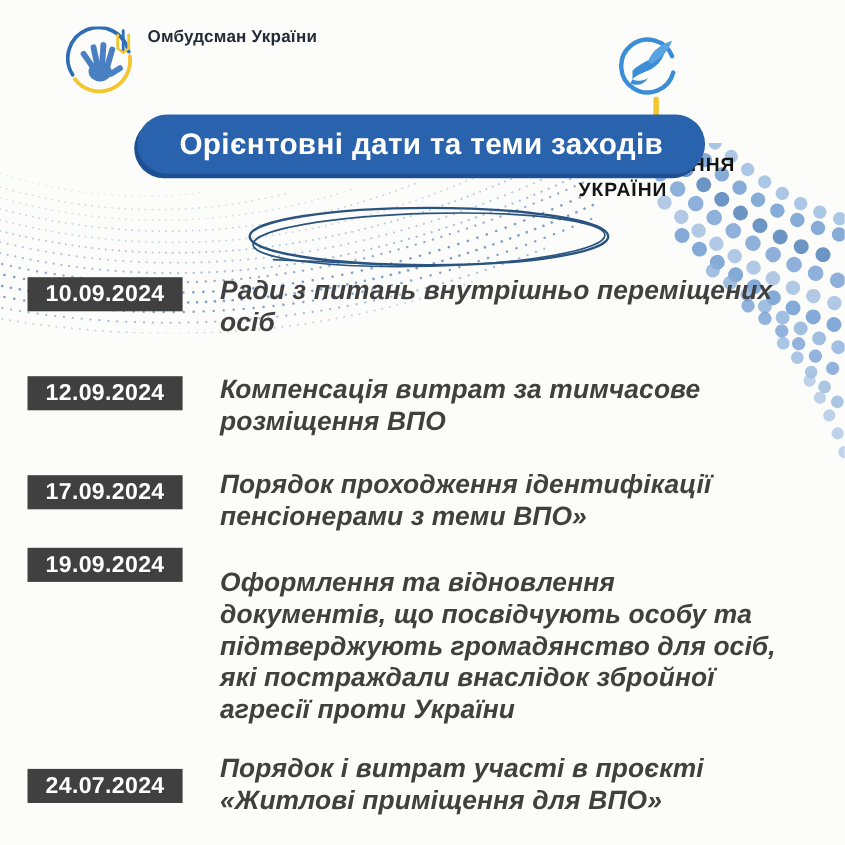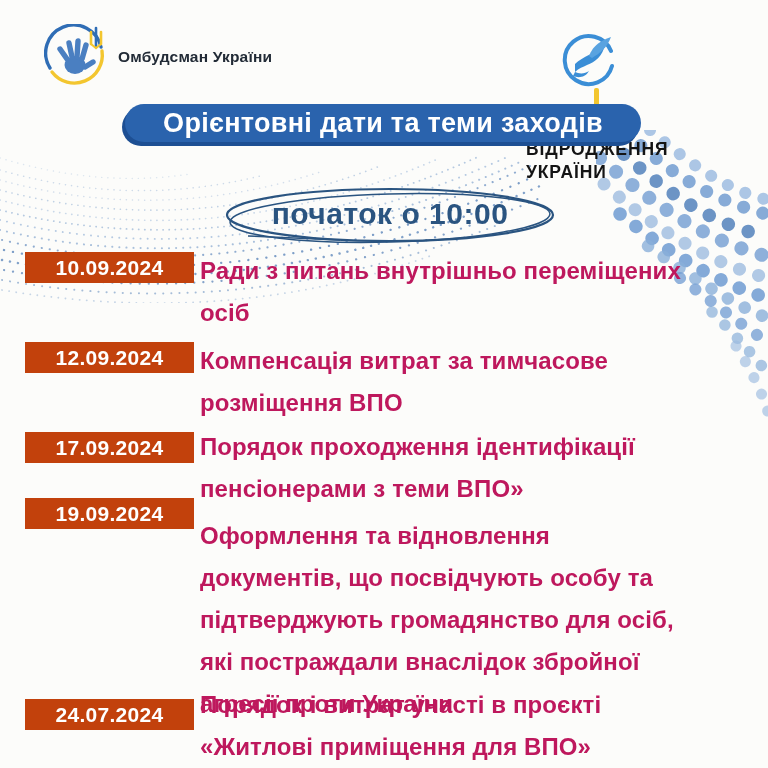--- a/index.html
+++ b/index.html
@@ -1,45 +1,45 @@
 <!DOCTYPE html>
 <html><head>
 <meta charset="utf-8">
 <style>
   html,body{margin:0;padding:0;}
   body{width:768px;height:768px;overflow:hidden;font-family:"Liberation Sans",sans-serif;}
   .poster{position:relative;width:768px;height:768px;background:#fcfcfa;overflow:hidden;}
 
   
-  .logo-left{position:absolute;left:44px;top:24px;display:flex;align-items:center;}
+  .logo-left{position:absolute;left:60px;top:24px;display:flex;align-items:flex-start;}
   .logo-left-icon{width:64px;height:64px;flex:0 0 auto;}
   .logo-left-text{margin-left:10px;font-size:15.5px;font-weight:bold;color:#222b36;line-height:19px;letter-spacing:0.2px;}
 
   .logo-right{position:absolute;left:512px;top:30px;display:flex;align-items:center;flex-direction:column;}
   .logo-right-icon{width:58px;height:58px;flex:0 0 auto;}
   .logo-right-bar{width:5px;height:50px;background:#f3c62f;border-radius:2px;margin-left:12px;}
   .logo-right-text{margin-left:14px;font-size:17.5px;font-weight:800;color:#141414;letter-spacing:0.9px;line-height:23px;}
 
   
-  .banner{position:absolute;left:125px;top:104px;width:516px;height:38px;background:#2a63ad;
+  .banner{position:absolute;left:125px;top:104px;width:516px;height:54px;background:#2a63ad;
           border-radius:28px;box-shadow:-3px 4px 0 #1d4f93;display:flex;align-items:center;justify-content:center;}
   .banner-title{color:#ffffff;font-size:27px;font-weight:bold;letter-spacing:0.3px;}
 
   
   .start-oval{position:absolute;left:220px;top:184px;width:340px;height:64px;}
   .start-oval svg{position:absolute;left:0;top:0;}
   .start-label{position:absolute;left:0;top:13px;width:100%;text-align:center;
                font-size:30px;font-weight:bold;color:#2a5480;letter-spacing:0.5px;}
 
   
   .row{position:absolute;left:0;width:768px;}
-  .date-badge{position:absolute;left:25px;width:169px;height:31px;line-height:31px;text-align:center;
-              background:#c2410c;color:#ffffff;font-size:21px;font-weight:bold;letter-spacing:0.3px;}
-  .topic{position:absolute;left:200px;width:565px;font-size:24px;font-weight:bold;color:#be185d;
-         line-height:42px;white-space:pre-line;letter-spacing:0.1px;}
+  .date-badge{position:absolute;left:25px;width:141px;height:31px;line-height:31px;text-align:center;
+              background:#404040;color:#ffffff;font-size:21px;font-weight:bold;letter-spacing:0.3px;}
+  .topic{position:absolute;left:200px;width:565px;font-size:24px;font-weight:bold;color:#404040;
+         line-height:29px;white-space:pre-line;letter-spacing:0.1px;font-style:italic;}
 
   
   .wave-left{position:absolute;left:0;top:128px;pointer-events:none;}
   .wave-right{position:absolute;right:0;top:130px;pointer-events:none;}
 </style>
 </head>
 <body>
 
 <div class="poster">
 
@@ -118,21 +118,20 @@
   <div class="banner">
     <span class="banner-title">Орієнтовні дати та теми заходів</span>
   </div>
 
   <div class="start-oval">
     <svg width="340" height="64" viewBox="0 0 340 64" fill="none">
       <ellipse cx="170" cy="31" rx="163" ry="26" stroke="#2a5480" stroke-width="2.2"></ellipse>
       <ellipse cx="170" cy="34" rx="160" ry="24" stroke="#2a5480" stroke-width="1.5" transform="rotate(-1.5 170 34)"></ellipse>
       <path d="M28,52 L120,56" stroke="#2a5480" stroke-width="1.5"></path>
     </svg>
-    <div class="start-label">початок о 10:00</div>
   </div>
 
   <div class="row" style="top:0;">
     <div class="date-badge" style="top:252px">10.09.2024</div>
     <div class="topic" style="top:250px">Ради з питань внутрішньо переміщених
 осіб</div>
   </div>
 
   <div class="row" style="top:0;">
     <div class="date-badge" style="top:342px">12.09.2024</div>

